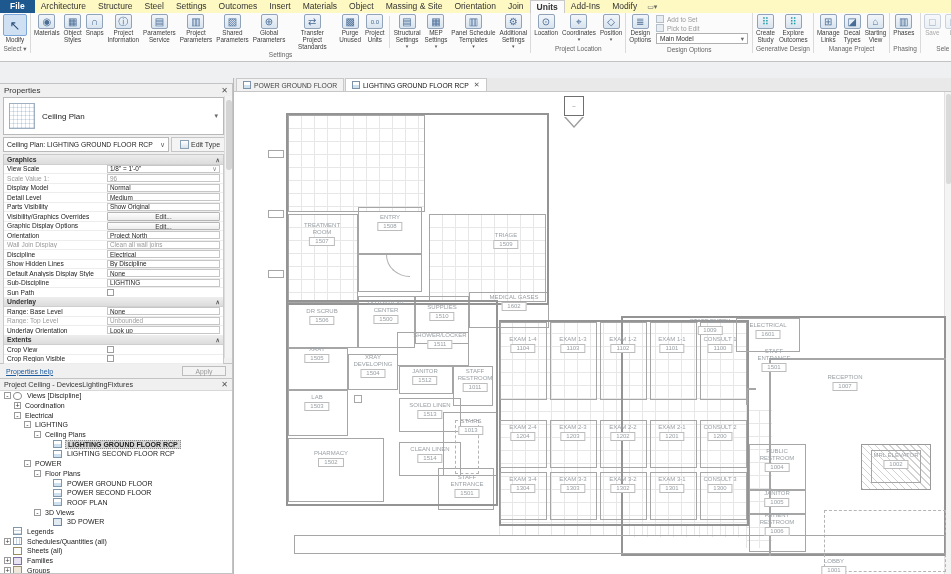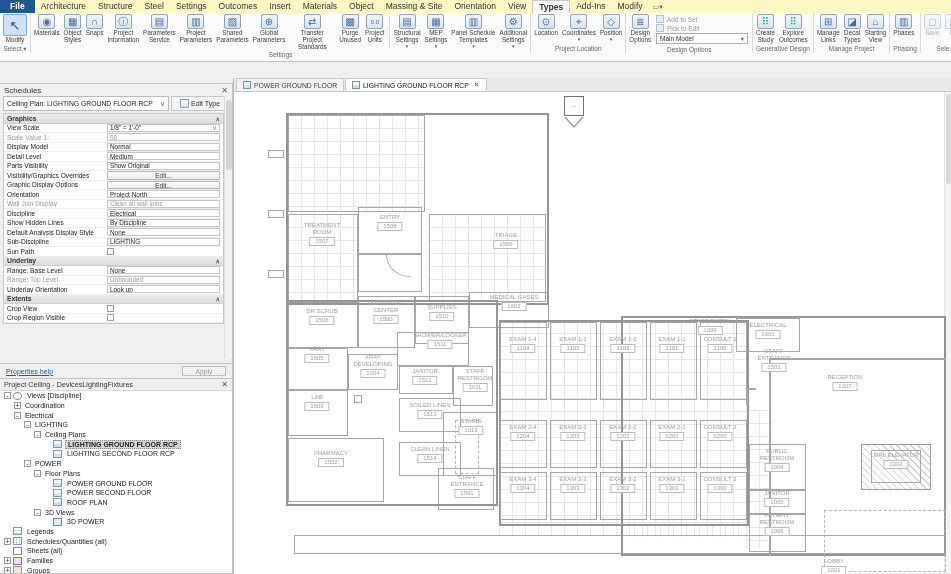--- a/index.html
+++ b/index.html
@@ -116,22 +116,22 @@
       <div class="rtab">Architecture</div>
       <div class="rtab">Structure</div>
       <div class="rtab">Steel</div>
       <div class="rtab">Settings</div>
       <div class="rtab">Outcomes</div>
       <div class="rtab">Insert</div>
       <div class="rtab">Materials</div>
       <div class="rtab">Object</div>
       <div class="rtab">Massing &amp; Site</div>
       <div class="rtab">Orientation</div>
-      <div class="rtab">View</div>
-      <div class="rtab active">Types</div>
+      <div class="rtab">Join</div>
+      <div class="rtab active">Units</div>
       <div class="rtab">Add-Ins</div>
       <div class="rtab">Modify</div>
       <div class="rtab-toggle">▭▾</div>
     </div>
   <div id="panelrow">
     <div class="rgroup" id="modify-group">
       <div class="rgroup-btns">
         <div class="rbtn">
           <div class="ic">↖</div>
           <span>Modify</span>
@@ -234,22 +234,27 @@
           <div class="rbtn dis"><div class="ic">◻</div><span>Save</span></div>
           <div class="rbtn dis"><div class="ic">◻</div><span>Lo</span></div>
         </div>
         <div class="rgroup-label">Sele</div>
       </div>
     </div>
 </div>
 
 <div id="props">
   <div class="pal-head">
-    <span>Schedules</span>
+    <span>Properties</span>
     <span class="x">✕</span>
+  </div>
+  <div id="typebox">
+    <div class="ticon"></div>
+    <div class="tname">Ceiling Plan</div>
+    <div class="tdrop">▾</div>
   </div>
   <div id="selrow">
     <div id="instsel">
       <span>Ceiling Plan: LIGHTING GROUND FLOOR RCP</span>
       <span class="drop">∨</span>
     </div>
     <div id="edittype">
       <span class="eicon"></span>
       <span>Edit Type</span>
     </div>

